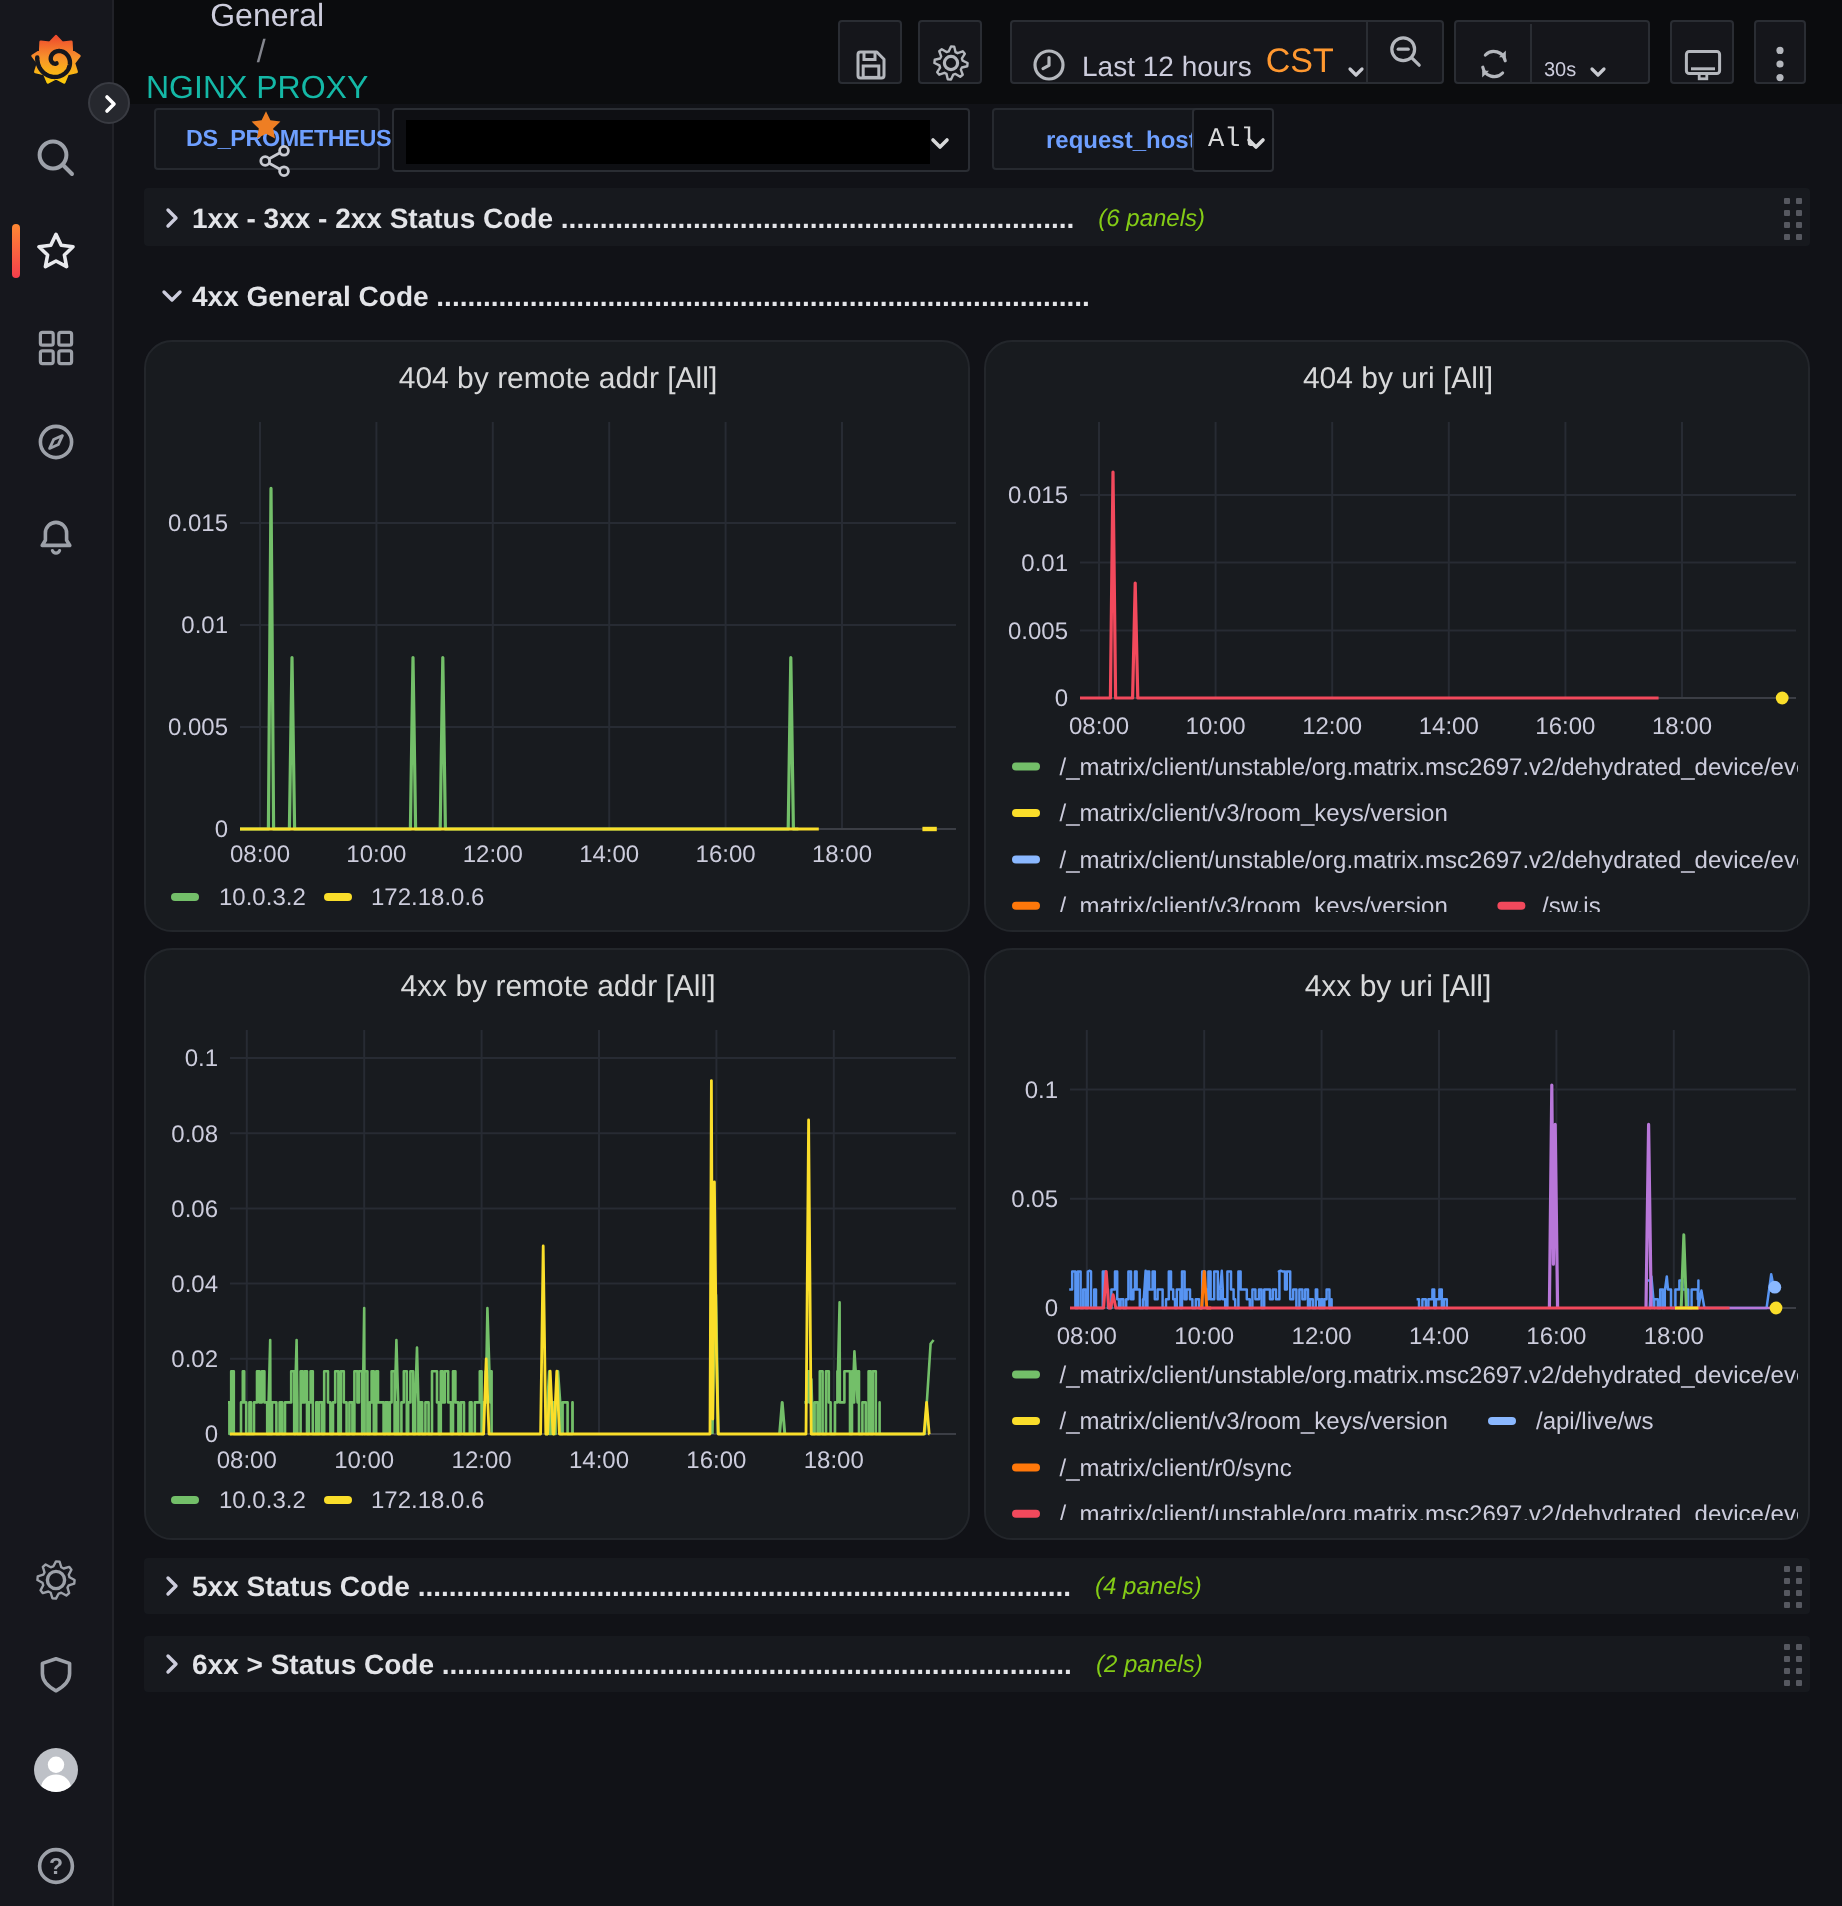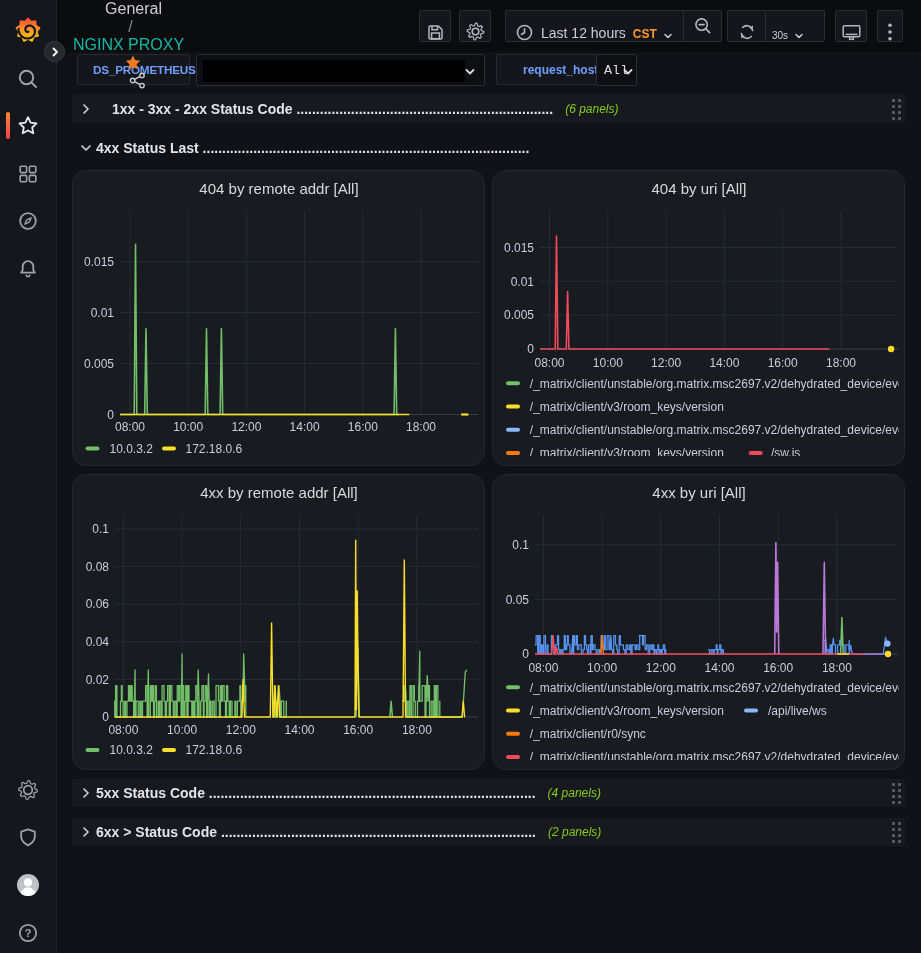--- a/index.html
+++ b/index.html
@@ -67,21 +67,21 @@
         <path d="M17.80,9.50 L17.64,11.12 L14.95,11.76 L14.41,12.78 L15.37,15.37 L14.11,16.40 L11.76,14.95 L10.65,15.29 L9.50,17.80 L7.88,17.64 L7.24,14.95 L6.22,14.41 L3.63,15.37 L2.60,14.11 L4.05,11.76 L3.71,10.65 L1.20,9.50 L1.36,7.88 L4.05,7.24 L4.59,6.22 L3.63,3.63 L4.89,2.60 L7.24,4.05 L8.35,3.71 L9.50,1.20 L11.12,1.36 L11.76,4.05 L12.78,4.59 L15.37,3.63 L16.40,4.89 L14.95,7.24 L15.29,8.35 Z" stroke="#B4B7BD" stroke-width="1.2" fill="none" stroke-linejoin="round"></path>
         <circle cx="9.5" cy="9.5" r="3.3" stroke="#B4B7BD" stroke-width="1.6" fill="none"></circle>
       </svg>
     </div>
   <div class="navbtn" style="left:448px;width:217px;justify-content:flex-start;padding:0 10px">
      <svg width="17" height="17" viewBox="0 0 17 17" style="">
         <circle cx="8.5" cy="8.5" r="7" stroke="#B4B7BD" stroke-width="1.6" fill="none"></circle>
         <path d="M8.5 4.8v3.9l-3 1.6" stroke="#B4B7BD" stroke-width="1.6" fill="none" stroke-linecap="round" stroke-linejoin="round"></path>
       </svg>
       <span style="font-size:14px;margin-left:8px">Last 12 hours</span>
-     <span style="font-size:12px;font-weight:bold;color:#FF9830;margin-left:7px">CST</span>
+     <span style="font-size:17px;font-weight:normal;color:#FF9830;margin-left:7px">CST</span>
       <svg width="10" height="10" viewBox="0 0 10 10" style="margin-left:6px">
         <path d="M2 3.5l3 3 3-3" stroke="#C8CAD1" stroke-width="1.6" fill="none" stroke-linecap="round" stroke-linejoin="round"></path>
       </svg>
      <div style="position:absolute;right:37px;top:0;width:1px;height:30px;background:#2A2D33"></div>
      <div style="position:absolute;right:9px;top:6px"><svg width="18" height="18" viewBox="0 0 18 18" style="">
           <circle cx="7.6" cy="7.6" r="5.7" stroke="#B4B7BD" stroke-width="1.6" fill="none"></circle>
           <line x1="11.9" y1="11.9" x2="15.6" y2="15.6" stroke="#B4B7BD" stroke-width="1.6" stroke-linecap="round"></line>
           <line x1="5.1" y1="7.6" x2="10.1" y2="7.6" stroke="#B4B7BD" stroke-width="1.6" stroke-linecap="round"></line>
         </svg></div>
   </div>
@@ -209,38 +209,38 @@
     <div style="position:absolute;right:2px;top:10px"><svg width="12" height="12" viewBox="0 0 12 12">
           <path d="M2.5 4l3.5 3.5L9.5 4" stroke="#D8D9DA" stroke-width="1.8" fill="none" stroke-linecap="round" stroke-linejoin="round"></path>
         </svg></div>
   </div>
 </div>
 
 <div class="rowhdr rowbox" style="top:94px;height:29px">
   <svg width="16" height="16" viewBox="0 0 16 16" style="flex:none">
       <path d="M6 4l4 4-4 4" stroke="#ccccdc" stroke-width="1.7" fill="none" stroke-linecap="round" stroke-linejoin="round"></path>
     </svg>
-    <span class="rowtitle" style="margin-left:18px">1xx - 3xx - 2xx Status Code ..................................................................</span>
+    <span class="rowtitle" style="margin-left:2px">1xx - 3xx - 2xx Status Code ..................................................................</span>
   <span class="pcount">(6 panels)</span>
     <svg width="11" height="24" viewBox="0 0 11 24" class="dragdots">
       <rect x="1" y="2" width="3" height="3" rx="0.5" fill="#565860"></rect>
       <rect x="7" y="2" width="3" height="3" rx="0.5" fill="#565860"></rect>
       <rect x="1" y="8" width="3" height="3" rx="0.5" fill="#565860"></rect>
       <rect x="7" y="8" width="3" height="3" rx="0.5" fill="#565860"></rect>
       <rect x="1" y="14" width="3" height="3" rx="0.5" fill="#565860"></rect>
       <rect x="7" y="14" width="3" height="3" rx="0.5" fill="#565860"></rect>
       <rect x="1" y="20" width="3" height="3" rx="0.5" fill="#565860"></rect>
       <rect x="7" y="20" width="3" height="3" rx="0.5" fill="#565860"></rect>
     </svg>
 </div>
 <div class="rowhdr" style="top:133px;height:29px">
   <svg width="16" height="16" viewBox="0 0 16 16" style="flex:none">
       <path d="M4 6l4 4 4-4" stroke="#ccccdc" stroke-width="1.7" fill="none" stroke-linecap="round" stroke-linejoin="round"></path>
     </svg>
-    <span class="rowtitle" style="margin-left:2px">4xx Status Last ....................................................................................</span>
+    <span class="rowtitle" style="margin-left:2px">4xx General Code ....................................................................................</span>
 </div>
 <div class="panel" style="left:72px;top:170px">
 <svg width="413" height="296" viewBox="0 0 413 296">
 <defs>
         <clipPath id="cpa">
           <rect x="1" y="1" width="405" height="289"></rect>
         </clipPath>
       </defs>
 <text x="206" y="23" font-size="15" font-weight="500" fill="#D8D9DA" text-anchor="middle">404 by remote addr [All]</text>
 <g clip-path="url(#cpa)">

